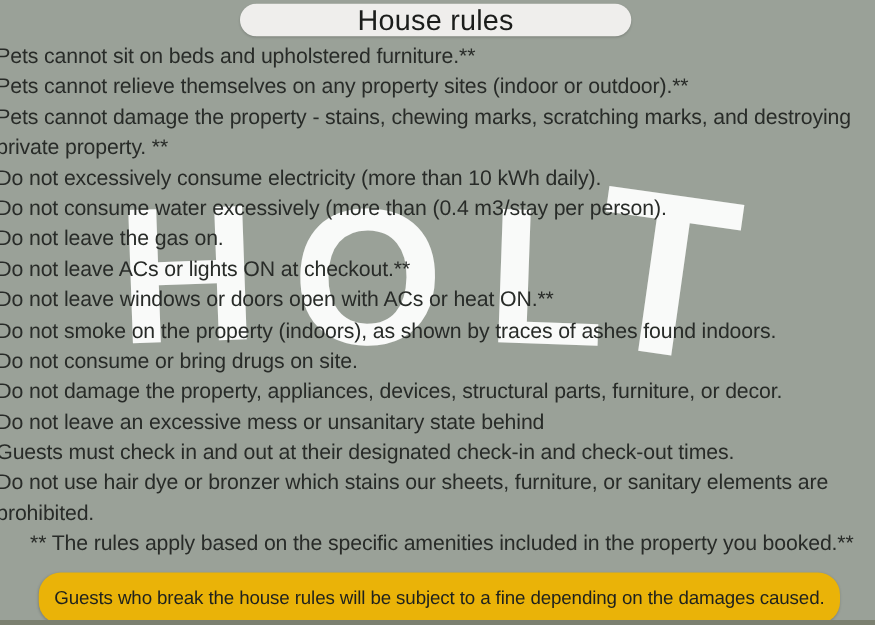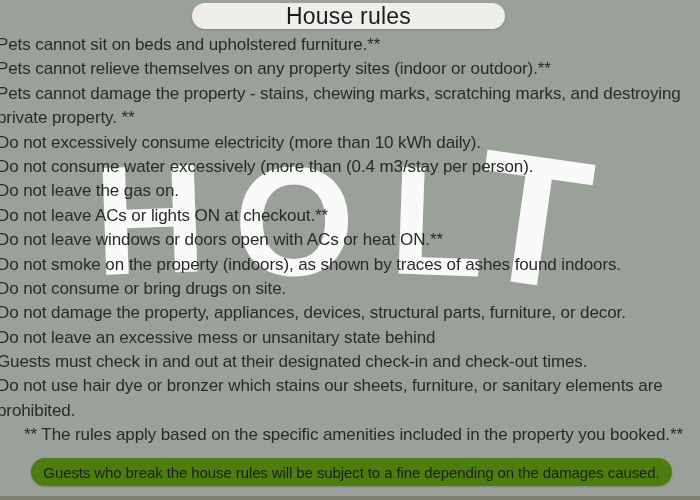--- a/index.html
+++ b/index.html
@@ -49,22 +49,22 @@
     font-size:17px; line-height:24.4px; height:24.4px;
     white-space:nowrap; letter-spacing:-0.1px;
   }
   .footnote-line {
     font-size:17px; line-height:24.4px; height:24.4px;
     padding-left:27px; white-space:nowrap; letter-spacing:-0.1px;
   }
 
   
   .banner-pill {
-    position:absolute; left:31px; top:458px; width:641px; height:28px;
-    background:#4d7c0f; border-radius:17.5px;
+    position:absolute; left:31px; top:458px; width:641px; height:41px;
+    background:#eab308; border-radius:17.5px;
     display:flex; align-items:center; justify-content:center;
     box-shadow:0 1px 2px rgba(0,0,0,0.18);
     z-index:3;
   }
   .banner-pill .banner-text {
     font-size:15px; color:#1e211e; letter-spacing:-0.1px; white-space:nowrap;
   }
 
   
   .bottom-strip {

